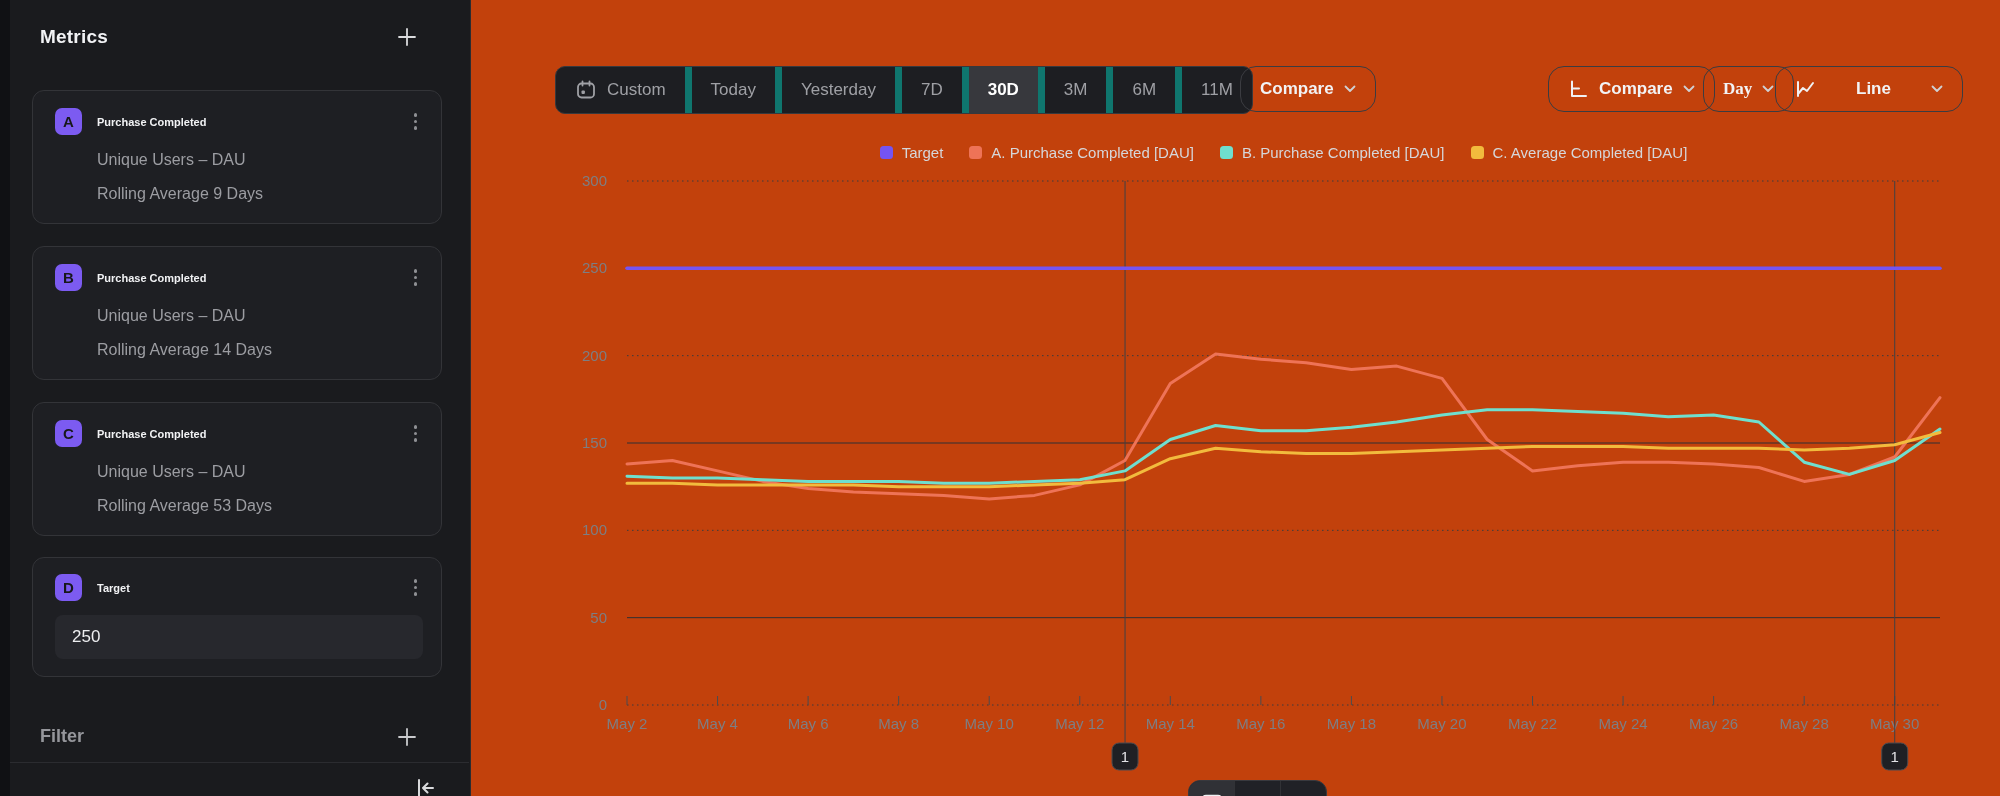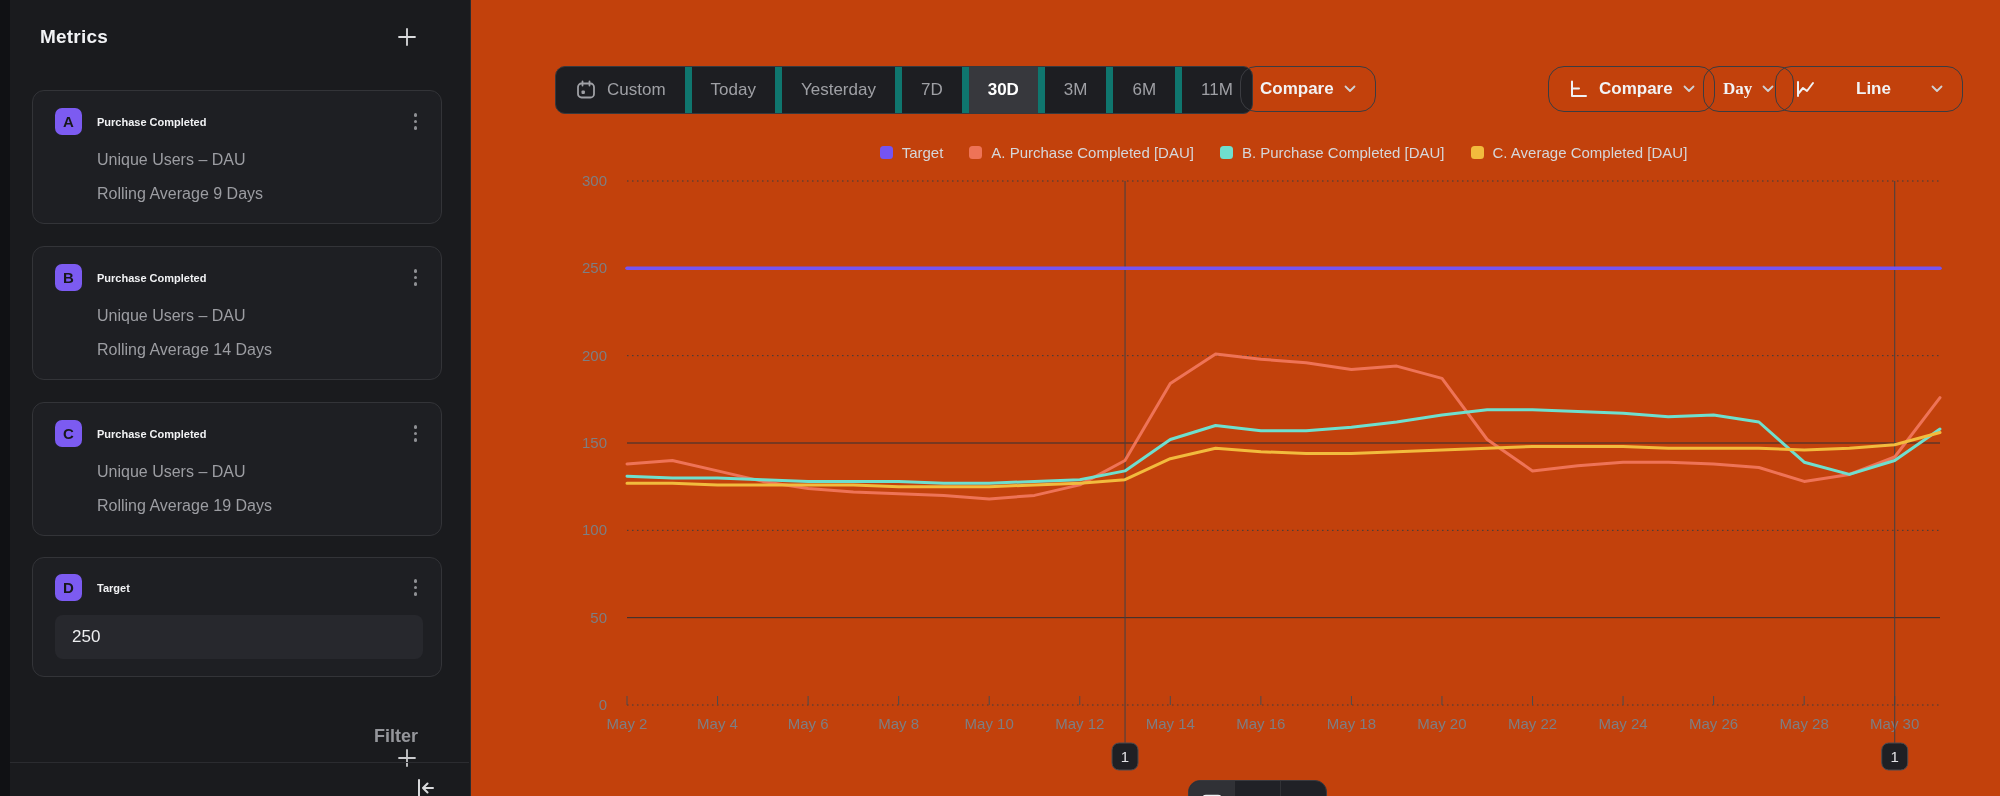--- a/index.html
+++ b/index.html
@@ -18,21 +18,21 @@
   .card-list{position:absolute;top:90px;left:22px;width:410px;}
   .card{box-sizing:border-box;width:410px;background:#1e1f23;border:1px solid #333438;border-radius:12px;padding:17px 18px 20px 22px;margin-bottom:22px;}
   .card-row{display:flex;align-items:center;}
   .badge{flex:0 0 auto;width:27px;height:27px;border-radius:7px;background:#7c5bf1;color:#17181b;font-size:15px;font-weight:700;display:flex;align-items:center;justify-content:center;}
   .card-title{margin-left:15px;font-size:11px;font-weight:700;color:#f1f2f4;}
   .kebab{margin-left:auto;display:flex;flex-direction:column;gap:3px;padding:4px 6px;cursor:pointer;}
   .kebab i{width:3.5px;height:3.5px;border-radius:50%;background:#8f9094;}
   .card-sub{margin-left:42px;margin-top:16px;font-size:16px;color:#9c9da2;}
   .target-card{position:absolute;top:557px;left:22px;height:120px;box-sizing:border-box;padding:16px 18px 18px 22px;}
   .target-input{box-sizing:border-box;height:44px;margin-top:14px;background:#27282d;border-radius:8px;display:flex;align-items:center;padding:0 17px;font-size:17px;color:#edeef0;cursor:text;}
-  .filter-header{position:absolute;top:726px;left:30px;right:52px;display:flex;align-items:flex-end;justify-content:space-between;flex-direction:column;}
+  .filter-header{position:absolute;top:726px;left:30px;right:52px;display:flex;align-items:flex-start;justify-content:space-between;}
   .filter-title{font-size:18px;font-weight:700;color:#95969b;}
   .sidebar-footer-divider{position:absolute;top:762px;left:0;width:459px;height:1px;background:#2b2c30;}
   .collapse-btn{position:absolute;top:775px;right:32px;background:none;border:none;padding:0;cursor:pointer;}
   
   .main{position:absolute;top:0;left:461px;width:1539px;height:796px;}
   .segmented{position:absolute;left:84px;top:66px;height:46px;display:flex;align-items:stretch;border:1px solid #37383c;background:#1d1e22;border-radius:10px;overflow:hidden;}
   .range-item{display:flex;align-items:center;gap:10px;padding:0 19px;font-size:17px;color:#9fa0a5;border-right:7px solid #0f766e;cursor:pointer;white-space:nowrap;}
   .range-item:last-child{border-right:none;}
   .range-item.selected{background:#37383d;color:#ffffff;font-weight:700;}
   .pill{position:absolute;top:66px;height:46px;box-sizing:border-box;display:inline-flex;align-items:center;gap:10px;padding:0 19px;background:transparent;border:1px solid #3b3c41;border-radius:16px;font-size:17px;font-weight:700;color:#f2f3f5;font-family:inherit;cursor:pointer;}
@@ -98,21 +98,21 @@
     <div class="card-row">
       <span class="badge">C</span>
       <span class="card-title">Purchase Completed</span>
       <span class="kebab">
               <i></i>
               <i></i>
               <i></i>
             </span>
     </div>
     <div class="card-sub">Unique Users – DAU</div>
-    <div class="card-sub">Rolling Average 19 Days</div>
+    <div class="card-sub">Rolling Average 53 Days</div>
   </div>
 </div>
 
     <div class="card target-card">
       <div class="card-row">
         <span class="badge">D</span>
         <span class="card-title">Target</span>
         <span class="kebab">
             <i></i>
             <i></i>

